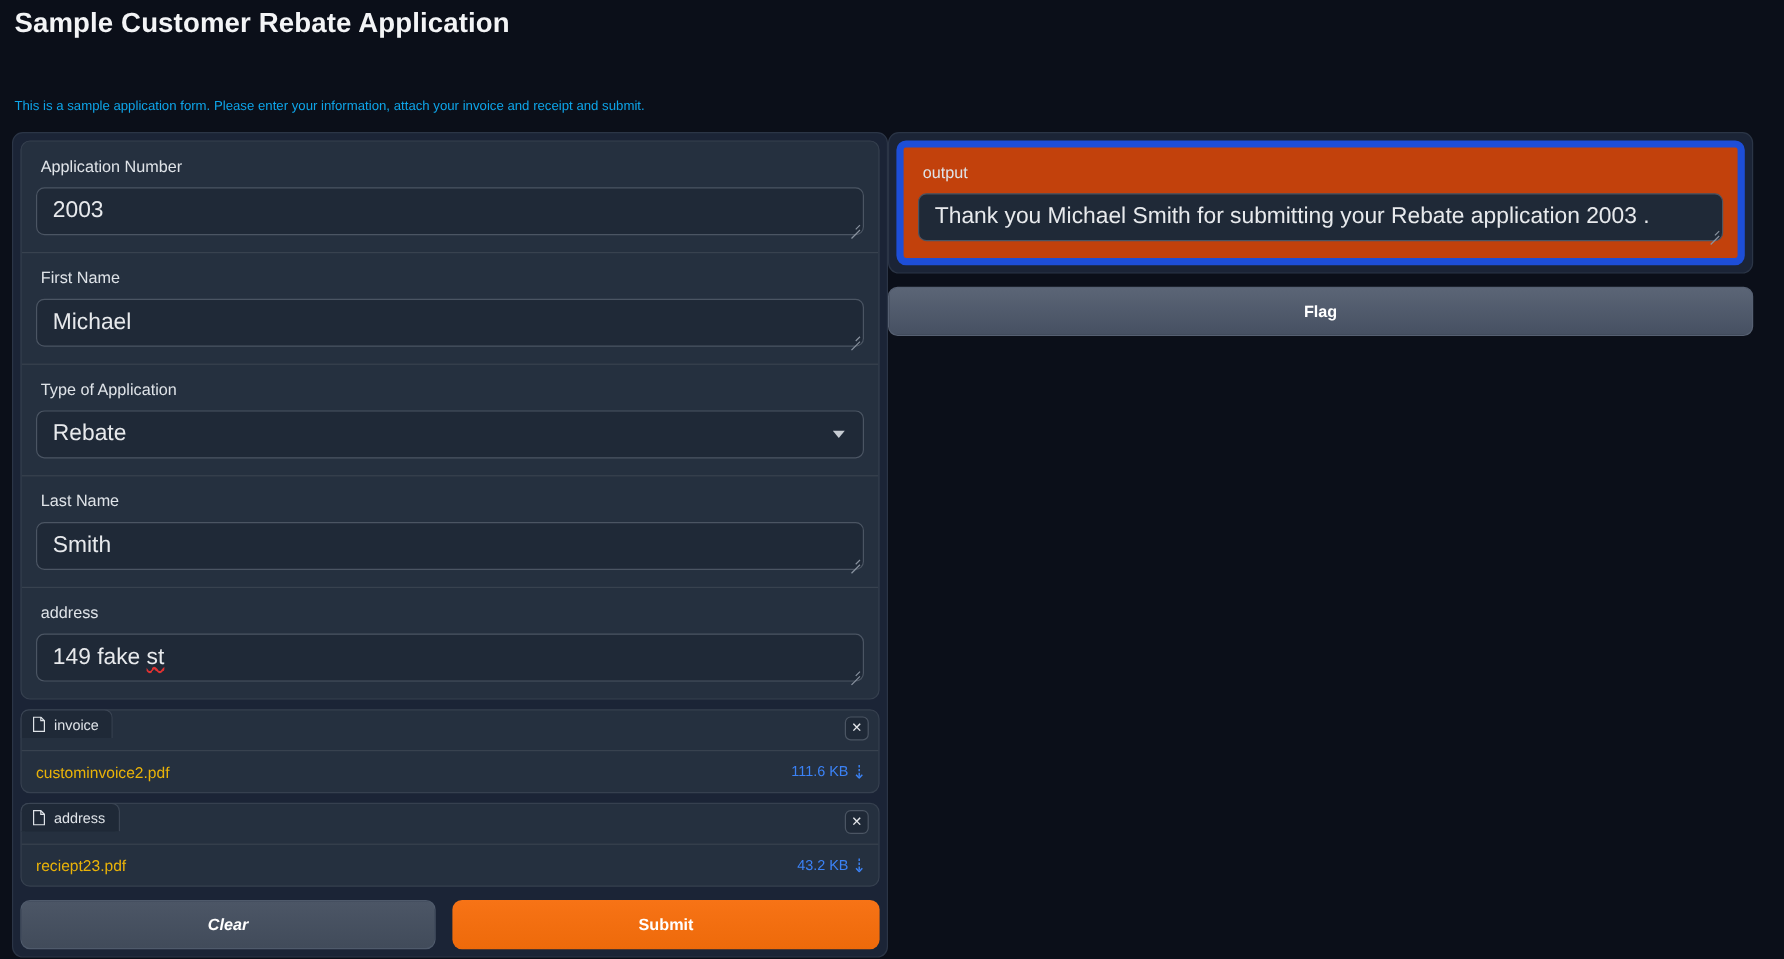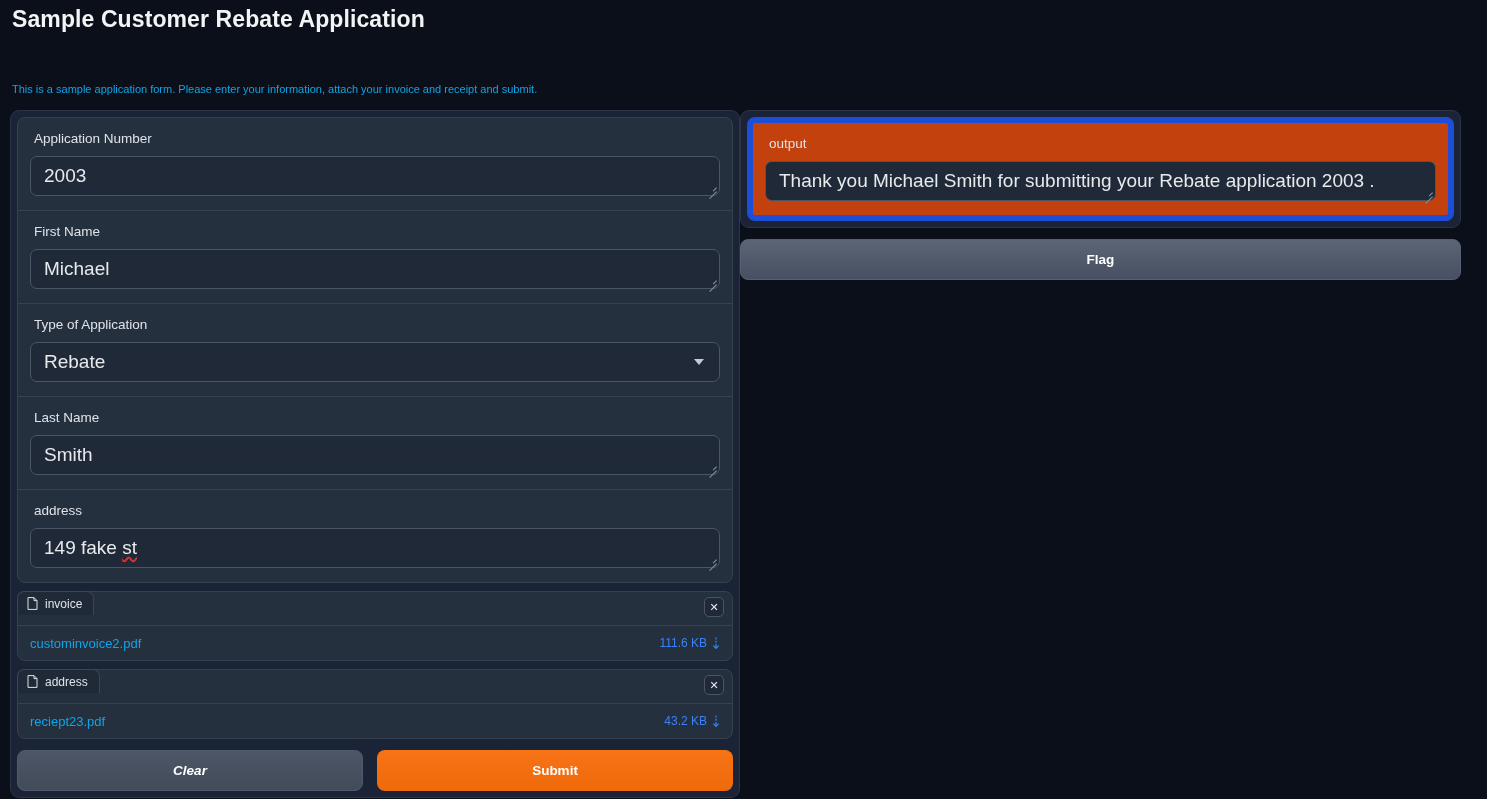--- a/index.html
+++ b/index.html
@@ -162,21 +162,21 @@
     line-height: 1;
     cursor: pointer;
   }
   .file-row {
     height: 34px;
     display: flex;
     align-items: center;
     justify-content: space-between;
     padding: 0 11px 0 12px;
   }
-  .file-name { color: #0ea5e9; font-size: 13px; }
+  .file-name { color: #eab308; font-size: 13px; }
   .file-meta {
     display: inline-flex;
     align-items: center;
     gap: 4px;
     color: #3b82f6;
     font-size: 12px;
   }
   .dl-icon { width: 10px; height: 12px; display: block; }
 
   

